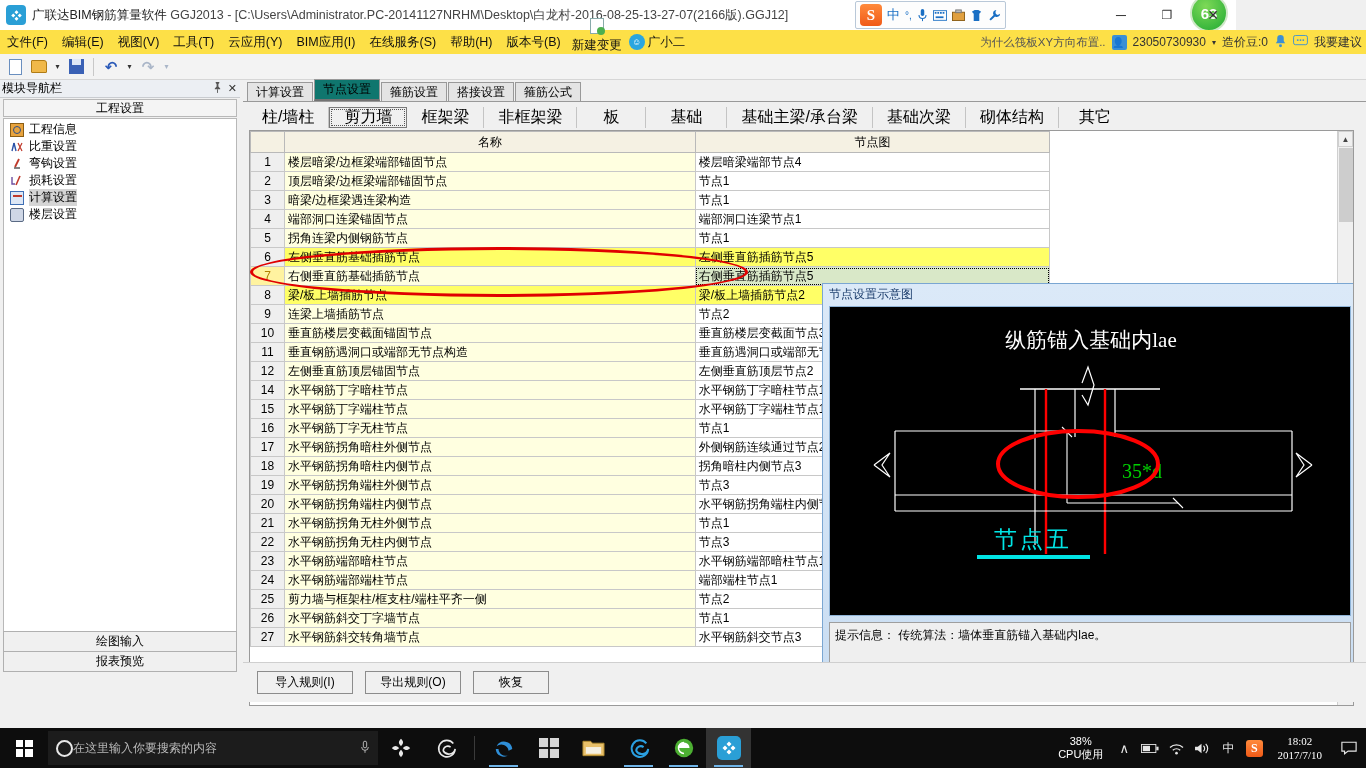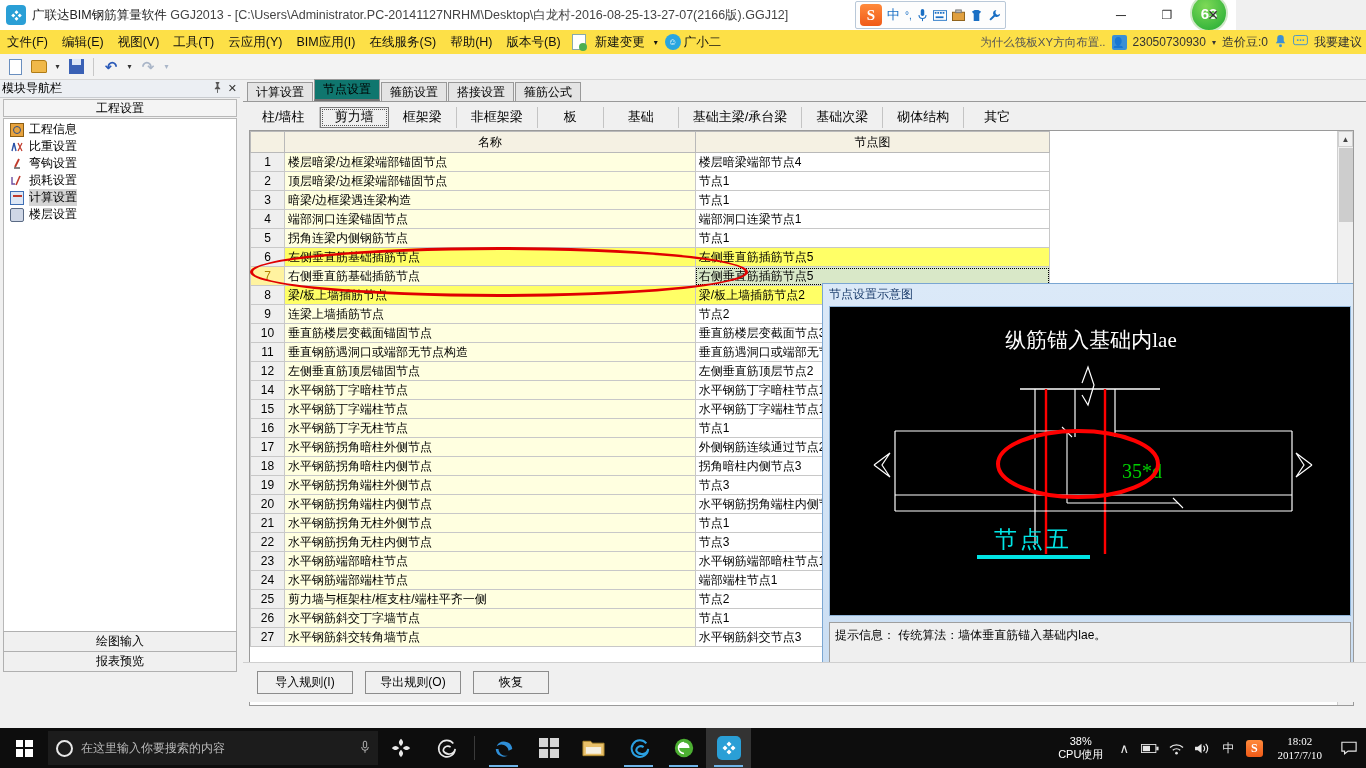--- a/index.html
+++ b/index.html
@@ -72,21 +72,21 @@
     display: flex; align-items: center; gap: 6px; padding-right: 4px;
     font-size: 12px; color: #333;
   }
   .qa-link { color: #555; font-size: 11.5px; white-space: nowrap; }
   .blue-chip {
     width: 15px; height: 15px; background: #3b8fd4; border-radius: 2px;
     color: #fff; font-size: 10px; display:flex; align-items:center;
     justify-content:center;
   }
   .newchange {
-    display: flex; align-items: center; gap: 9px; padding-left: 4px;
+    display: flex; align-items: center; gap: 3px; padding-left: 4px; flex-direction: column;
   }
   .nc-icon {
     width: 14px; height: 16px; background: #fff; border: 1px solid #8aa;
     position: relative;
   }
   .nc-icon:after {
     content:''; position:absolute; right:-2px; bottom:-2px;
     width: 8px; height: 8px; background:#4caf50; border-radius: 50%;
   }
   .avatar-g {
@@ -176,21 +176,21 @@
   }
   .tab-o.active {
     background: #0f766e; height: 22px; font-weight: normal;
     border-bottom: 2px solid #737373; position: relative; z-index: 2;
   }
   .tabs-inner {
     display: flex; align-items: center; height: 24px;
     margin-top: 3px; padding-left: 5px;
   }
   .tab-i {
-    height: 21px; padding: 0 14px; font-size: 13px;
+    height: 21px; padding: 0 14px; font-size: 16px;
     display: flex; align-items: center; color: #000;
     border-right: 1px solid #c4c4c4;
   }
   .tab-i.active {
     border: 1px solid #7a7a7a; background: #f0f0f0;
     outline: 1px dotted #555; outline-offset: -3px;
   }
 
   
   .grid-wrap {
@@ -289,21 +289,21 @@
     justify-content: center;
   }
   .win-logo {
     width: 17px; height: 17px;
     display: grid; grid-template-columns: 1fr 1fr; grid-template-rows: 1fr 1fr;
     gap: 2px;
   }
   .win-logo i { background: #fff; display: block; }
   .search-box {
     width: 330px; height: 34px; background: #1c1c1c;
-    display: flex; align-items: center; padding: 0 8px; gap: 8px;
+    display: flex; align-items: center; padding: 0 8px; 
   }
   .cortana {
     width: 17px; height: 17px; border: 2px solid #e8e8e8; border-radius: 50%;
   }
   .search-ph { color: #b9b9b9; font-size: 12px; flex: 1; }
   .mic { color: #cfcfcf; font-size: 13px; }
   .tb-apps { display: flex; align-items: center; height: 40px; }
   .tb-app {
     width: 45px; height: 40px; display: flex; align-items: center;
     justify-content: center; position: relative;

